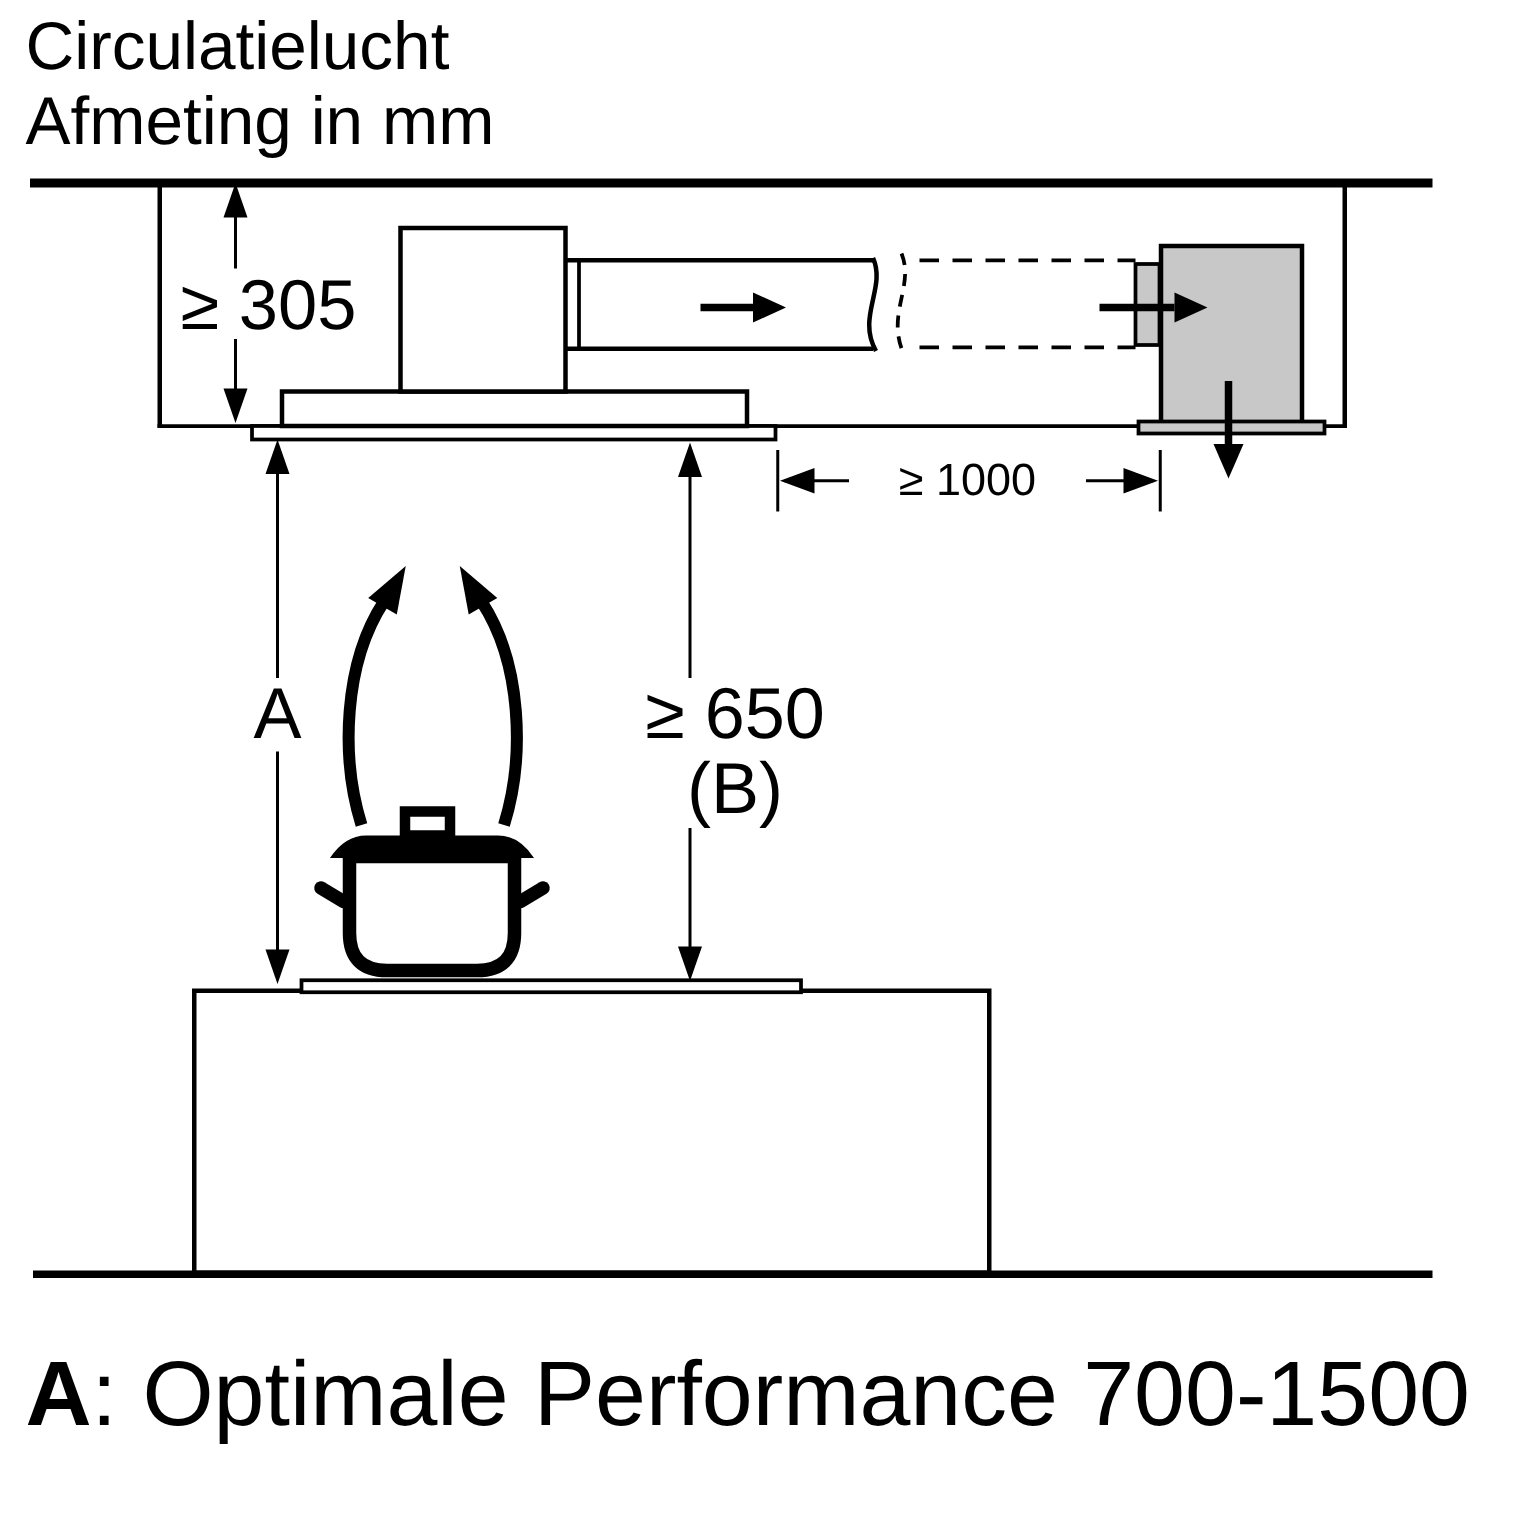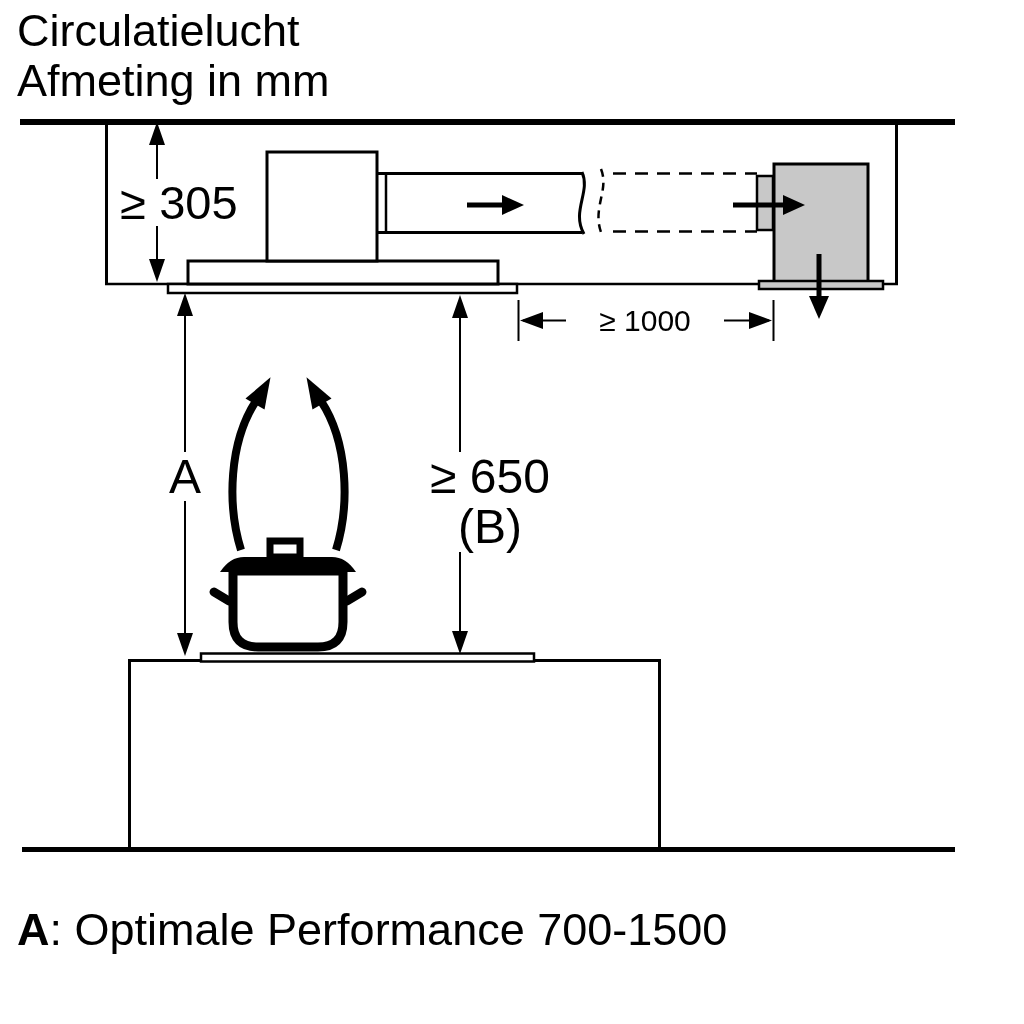--- a/index.html
+++ b/index.html
@@ -5,21 +5,21 @@
   html,body{margin:0;padding:0;background:#fff;}
   .page{position:relative;width:1024px;height:1024px;background:#fff;overflow:hidden;
         font-family:"Liberation Sans",sans-serif;color:#000;}
   svg{position:absolute;left:0;top:0;}
   .lbl{position:absolute;background:#fff;text-align:center;white-space:nowrap;color:#000;}
   .title{position:absolute;left:17px;top:6px;font-size:45px;line-height:50px;color:#000;}
   .l305{left:112px;top:179px;width:134px;font-size:47px;line-height:47px;}
   .l1000{left:566px;top:297px;width:158px;font-size:30px;line-height:47px;}
   .lA{left:159px;top:452px;width:52px;font-size:48px;line-height:49px;}
   .l650{left:389px;top:452px;width:134px;font-size:48px;line-height:50px;margin-left:34px;}
-  .legend{position:absolute;left:17px;top:905px;font-size:45px;line-height:49px;color:#000;text-align:center;}
+  .legend{position:absolute;left:17px;top:905px;font-size:61px;line-height:49px;color:#000;text-align:center;}
   .legend b{font-weight:bold;}
 </style>
 </head>
 <body>
 
 <div class="page">
 
   <svg width="1024" height="1024" viewBox="0 0 1024 1024">
 
     <g>

